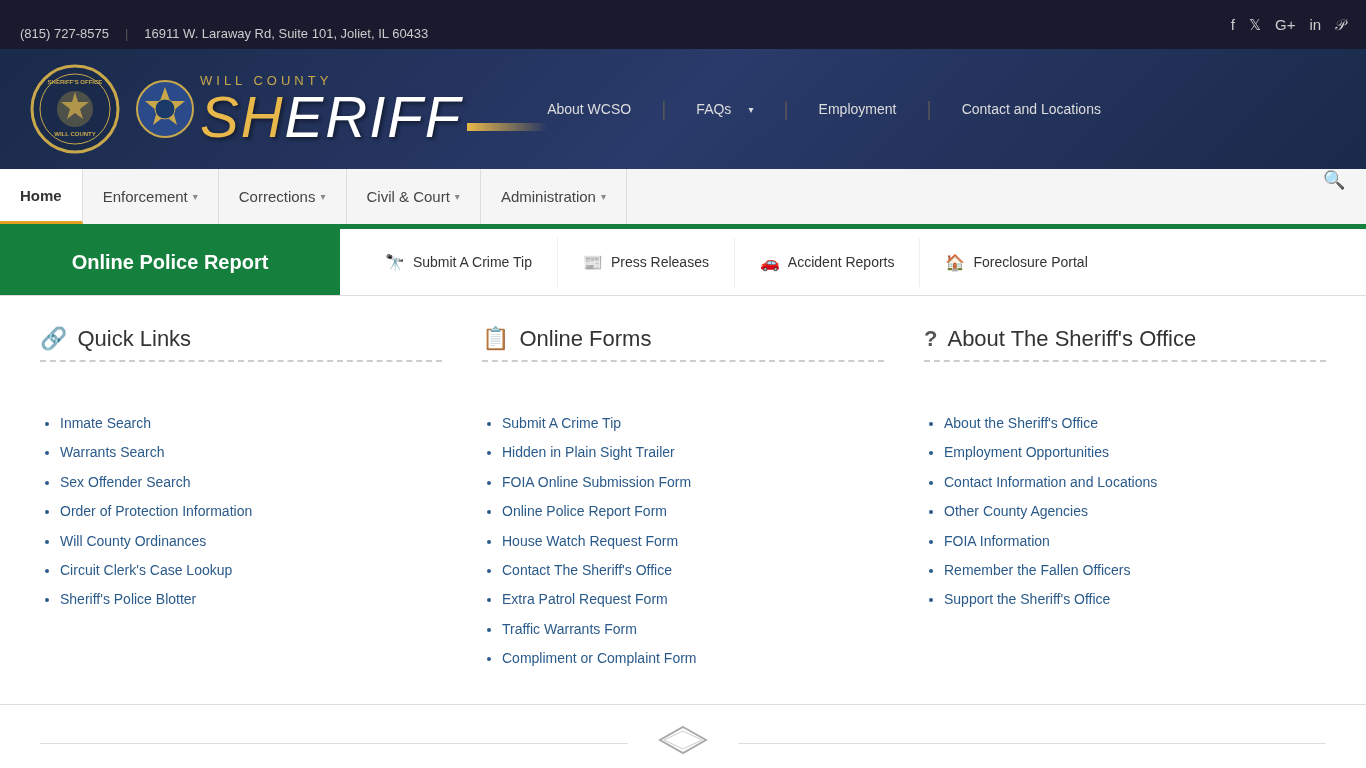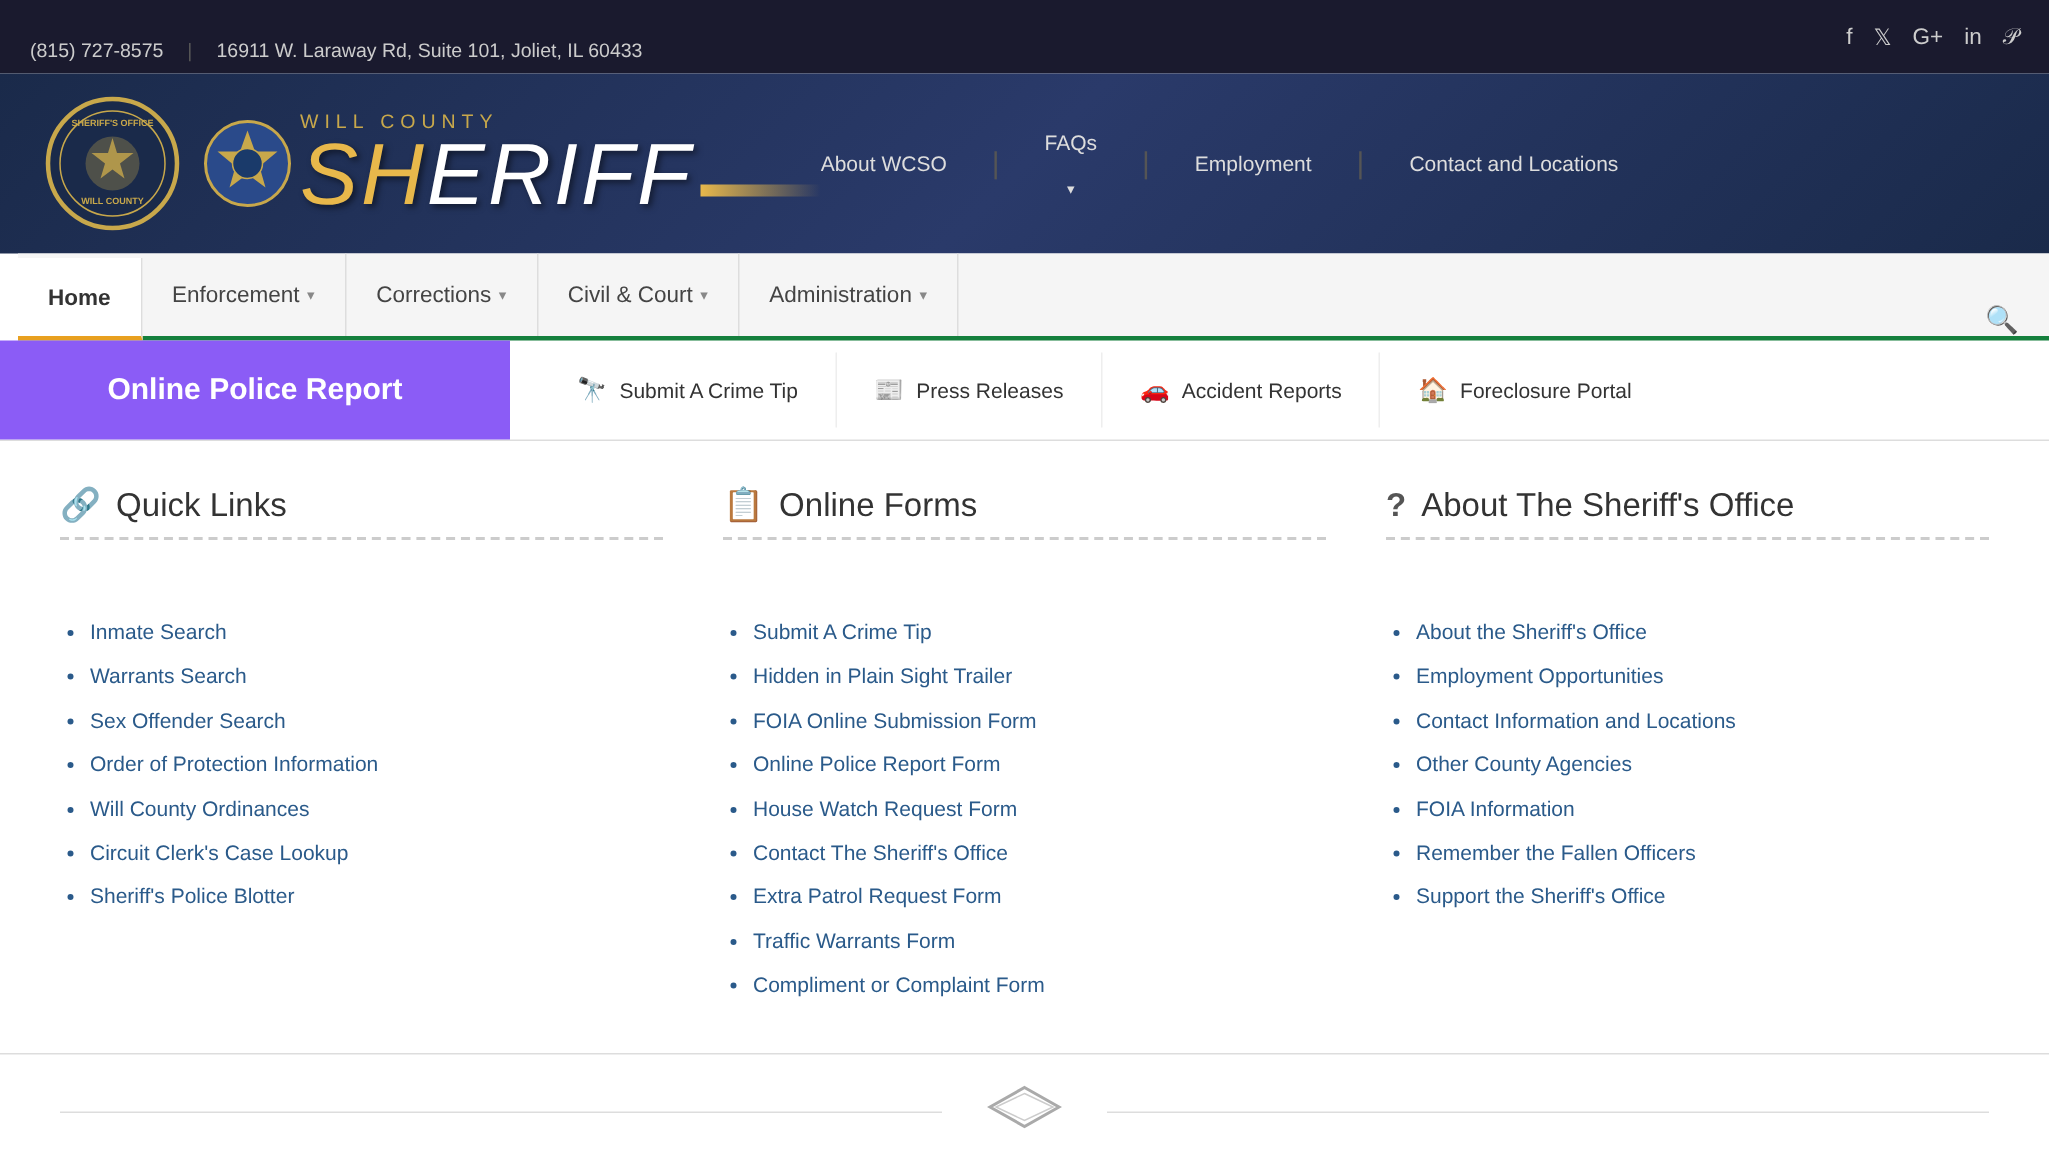--- a/index.html
+++ b/index.html
@@ -53,24 +53,23 @@
       color: #ddd;
       text-decoration: none;
       font-size: 14px;
       cursor: pointer;
     }
     .header-nav-divider { color: #555; font-size: 20px; }
 
     
     .main-nav {
       background: #f5f5f5;
-      border-bottom: 3px solid #15803d;
-      display: flex;
-      align-items: flex-end;
-      margin-left: 12px;
+      border-bottom: 5px solid #15803d;
+      display: flex;
+      align-items: flex-start;
     }
     .nav-item {
       padding: 0 20px;
       display: flex;
       align-items: center;
       gap: 5px;
       cursor: pointer;
       font-size: 15px;
       color: #444;
       border-right: 1px solid #ddd;
@@ -95,21 +94,21 @@
       color: #555;
     }
 
     
     .quick-bar {
       display: flex;
       align-items: stretch;
       border-bottom: 1px solid #ddd;
     }
     .online-police-report {
-      background: #8b5cf6;
+      background: #15803d;
       color: #fff;
       font-size: 20px;
       font-weight: bold;
       text-align: center;
       padding: 20px 30px;
       width: 340px;
       min-width: 340px;
       display: flex;
       align-items: center;
       justify-content: center;
@@ -237,21 +236,21 @@
         <span class="sheriff-text" style="font-size:58px; font-weight:400; color:#fff; font-style:italic; letter-spacing:2px; text-shadow: 2px 2px 4px rgba(0,0,0,0.5);">
           <span style="color:#e8b84b;">SH</span>ERIFF
         </span>
         <div style="width:80px; height:8px; background: linear-gradient(to right, #e8b84b, transparent); margin-left:5px; margin-top:20px;"></div>
       </div>
     </div>
   </div>
   <div class="header-nav">
     <a>About WCSO</a>
     <span class="header-nav-divider">|</span>
-    <a style="color:#ddd; text-decoration:none; display:flex; align-items:center; gap:17px;flex-direction:column;">
+    <a style="color:#ddd; text-decoration:none; display:flex; align-items:center; gap:17px;">
       <span>FAQs</span>
       <span style="font-size:10px;">▾</span>
     </a>
     <span class="header-nav-divider">|</span>
     <a>Employment</a>
     <span class="header-nav-divider">|</span>
     <a>Contact and Locations</a>
   </div>
 </div>
 

